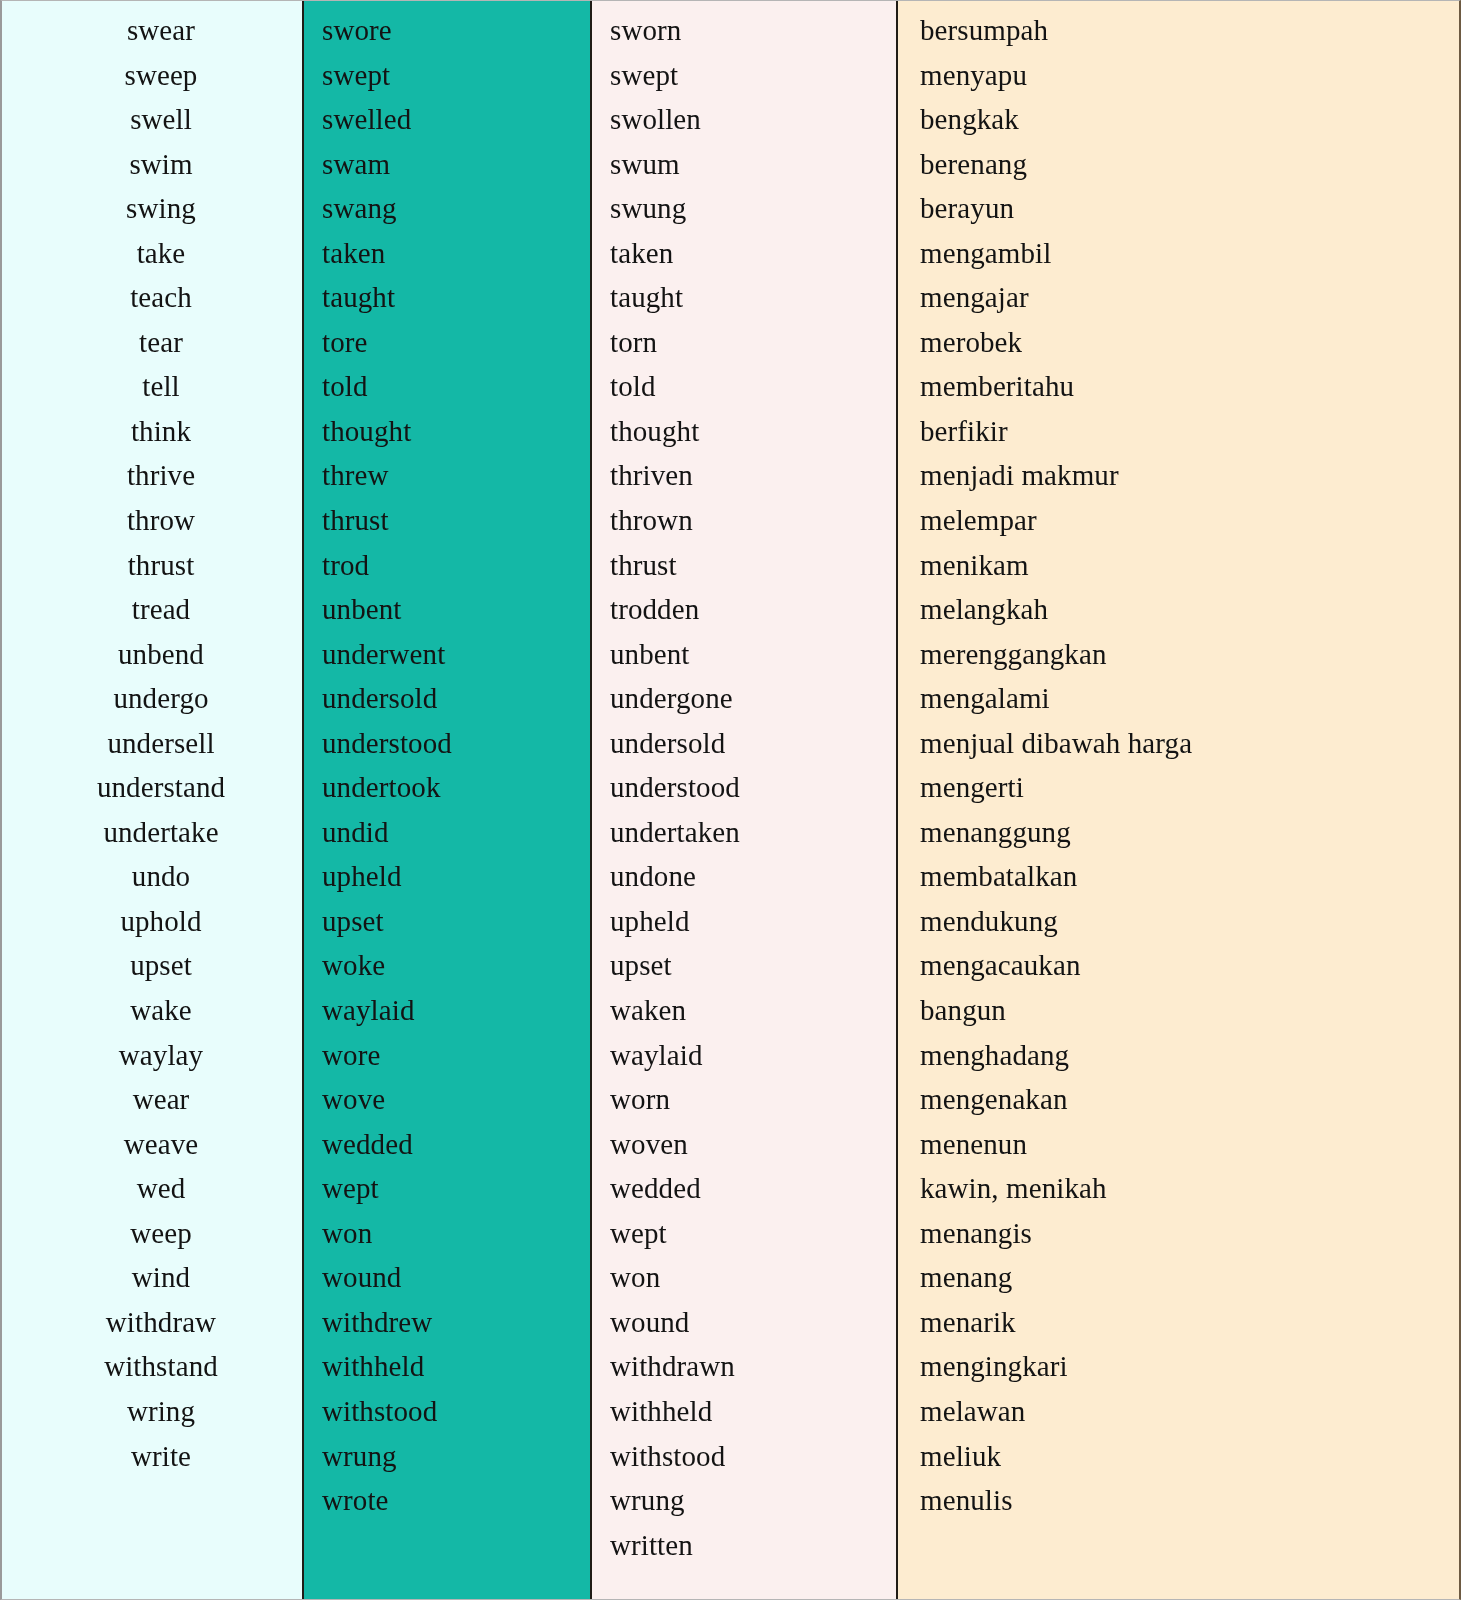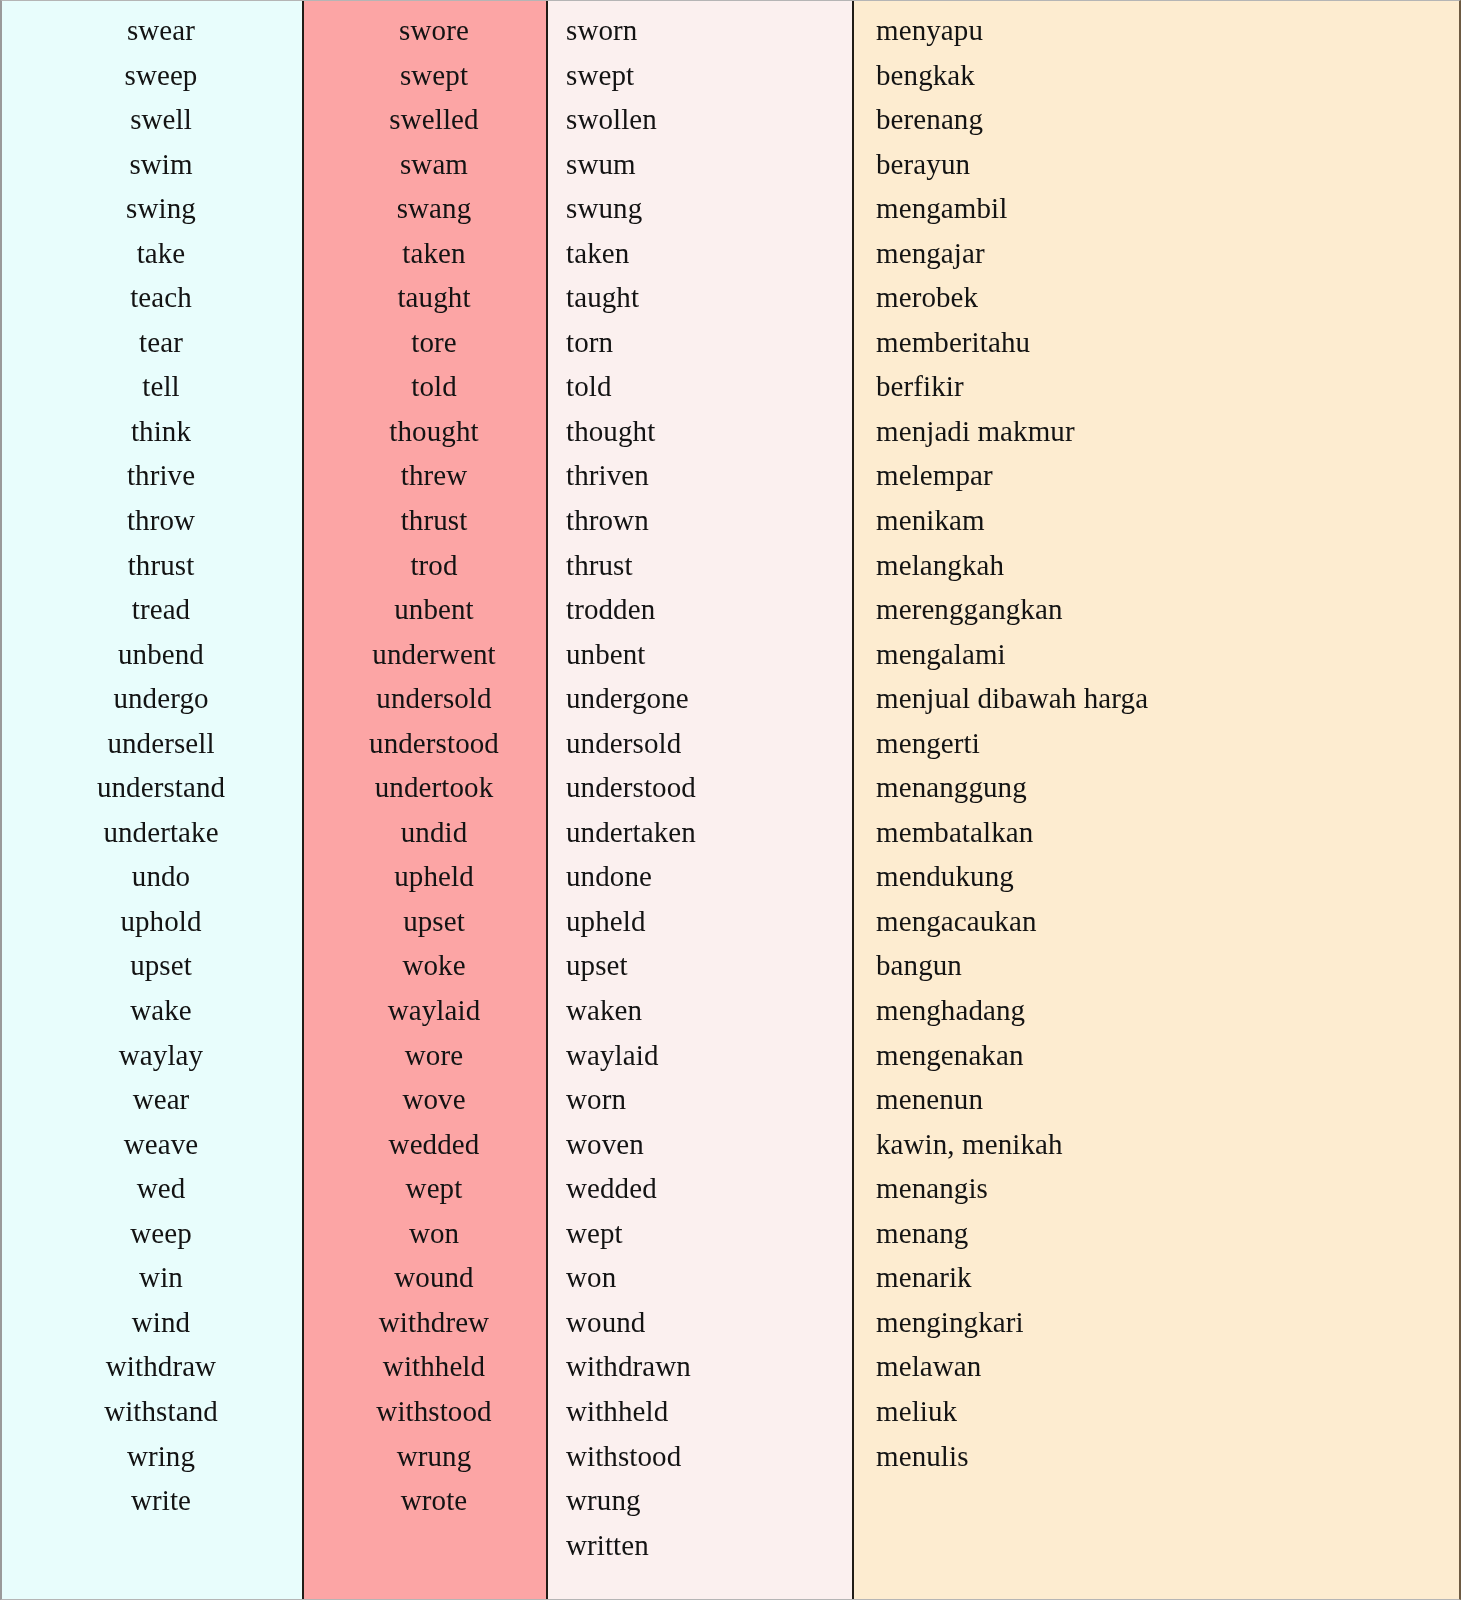--- a/index.html
+++ b/index.html
@@ -30,21 +30,21 @@
   }
 
   .col {
     box-sizing: border-box;
     height: 100%;
     position: relative;
     overflow: hidden;
   }
 
   .col-base        { width: 302px; background: #e8fdfc; border-right: 2px solid #201c16; text-align: center; }
-  .col-past        { width: 244px; background: #fca5a5; border-right: 2px solid #201c16; text-align: center; }
+  .col-past        { width: 288px; background: #14b8a6; border-right: 2px solid #201c16; }
   .col-participle  { width: 306px; background: #fbf0ef; border-right: 2px solid #201c16; }
   .col-meaning     { width: 547px; background: #fdecd0; }
 
   .cell-list {
     list-style: none;
     margin: 0;
     padding: 0;
     position: absolute;
     top: 7px;
     left: 0;
@@ -93,21 +93,20 @@
         <li class="cell">undertake</li>
         <li class="cell">undo</li>
         <li class="cell">uphold</li>
         <li class="cell">upset</li>
         <li class="cell">wake</li>
         <li class="cell">waylay</li>
         <li class="cell">wear</li>
         <li class="cell">weave</li>
         <li class="cell">wed</li>
         <li class="cell">weep</li>
-        <li class="cell">win</li>
         <li class="cell">wind</li>
         <li class="cell">withdraw</li>
         <li class="cell">withstand</li>
         <li class="cell">wring</li>
         <li class="cell">write</li>
       </ul>
   </div>
 
   <div class="col col-past">
     <ul class="cell-list">
@@ -183,20 +182,21 @@
         <li class="cell">withdrawn</li>
         <li class="cell">withheld</li>
         <li class="cell">withstood</li>
         <li class="cell">wrung</li>
         <li class="cell">written</li>
       </ul>
   </div>
 
   <div class="col col-meaning">
     <ul class="cell-list">
+        <li class="cell">bersumpah</li>
         <li class="cell">menyapu</li>
         <li class="cell">bengkak</li>
         <li class="cell">berenang</li>
         <li class="cell">berayun</li>
         <li class="cell">mengambil</li>
         <li class="cell">mengajar</li>
         <li class="cell">merobek</li>
         <li class="cell">memberitahu</li>
         <li class="cell">berfikir</li>
         <li class="cell">menjadi makmur</li>

